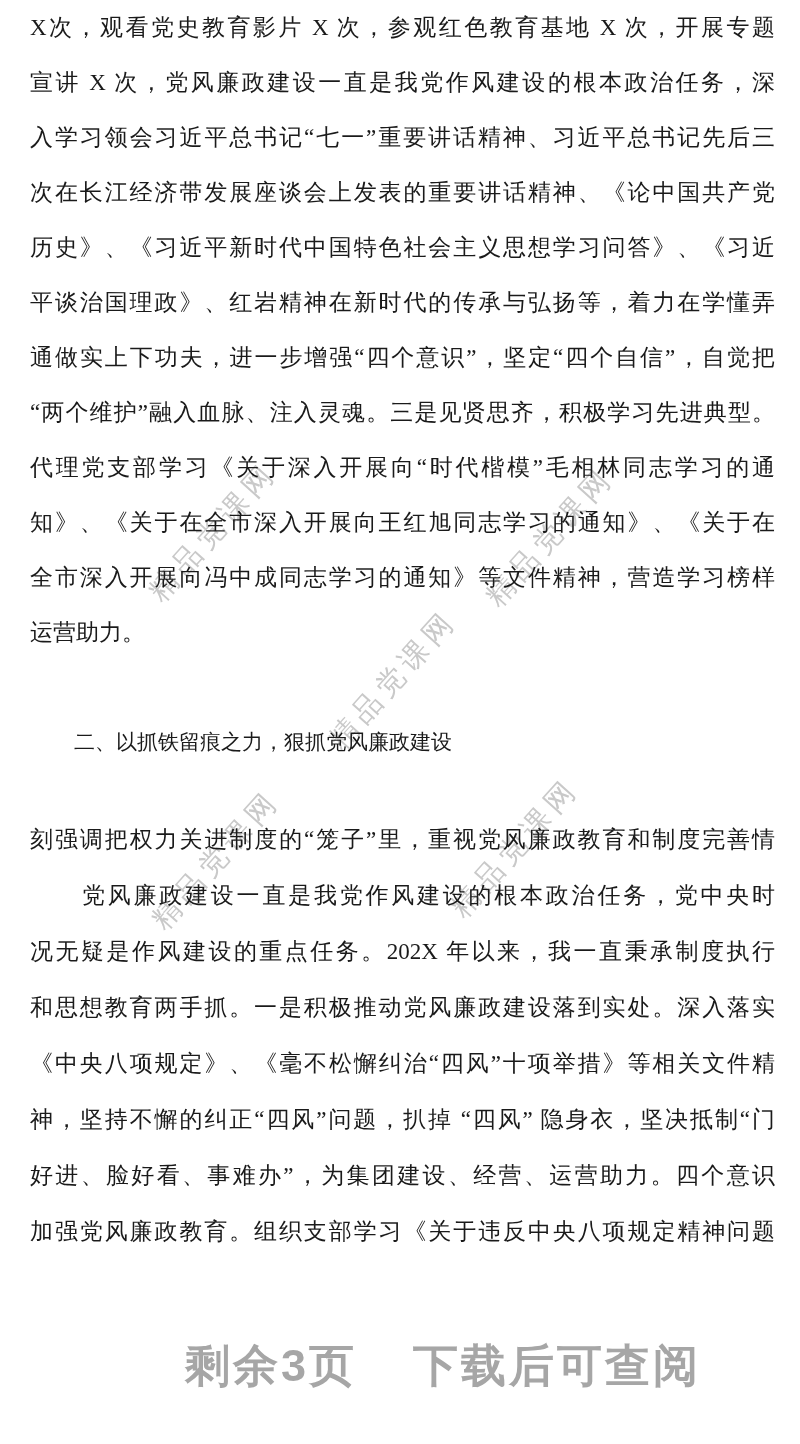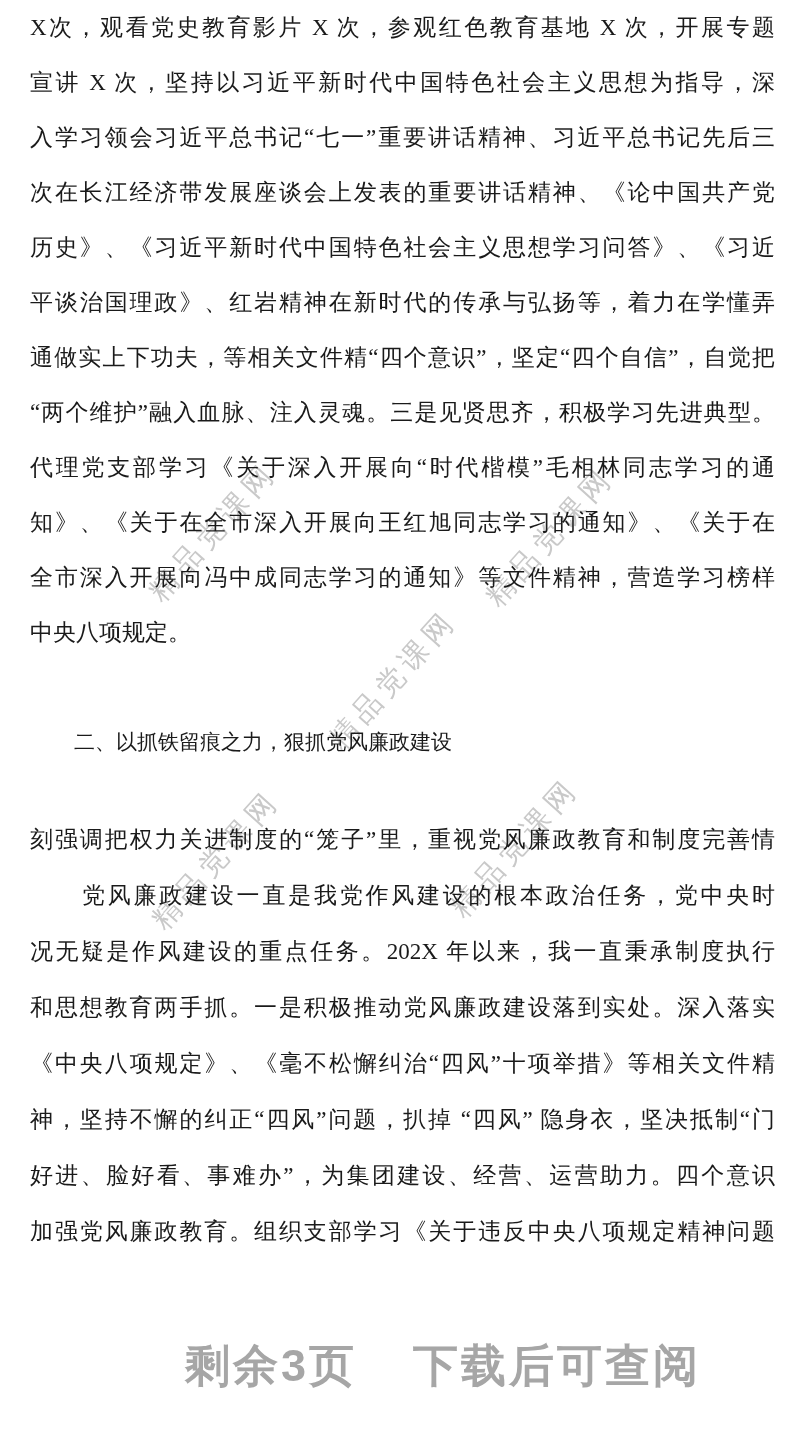--- a/index.html
+++ b/index.html
@@ -81,31 +81,31 @@
     <span class="wm" style="left:550px; top:537px;">精品党课网</span>
     <span class="wm" style="left:393px; top:680px;">精品党课网</span>
     <span class="wm" style="left:216px; top:860px;">精品党课网</span>
     <span class="wm" style="left:515px; top:848px;">精品党课网</span>
   </div>
 
   <div class="doc">
 
     <div class="p1">
       <div class="ln">X次，观看党史教育影片 X 次，参观红色教育基地 X 次，开展专题</div>
-      <div class="ln">宣讲 X 次，坚持以习近平新时代中国特色社会主义思想为指导，深</div>
+      <div class="ln">宣讲 X 次，党风廉政建设一直是我党作风建设的根本政治任务，深</div>
       <div class="ln">入学习领会习近平总书记“七一”重要讲话精神、习近平总书记先后三</div>
       <div class="ln">次在长江经济带发展座谈会上发表的重要讲话精神、《论中国共产党</div>
       <div class="ln">历史》、《习近平新时代中国特色社会主义思想学习问答》、《习近</div>
       <div class="ln">平谈治国理政》、红岩精神在新时代的传承与弘扬等，着力在学懂弄</div>
-      <div class="ln">通做实上下功夫，等相关文件精“四个意识”，坚定“四个自信”，自觉把</div>
+      <div class="ln">通做实上下功夫，进一步增强“四个意识”，坚定“四个自信”，自觉把</div>
       <div class="ln">“两个维护”融入血脉、注入灵魂。三是见贤思齐，积极学习先进典型。</div>
       <div class="ln">代理党支部学习《关于深入开展向“时代楷模”毛相林同志学习的通</div>
       <div class="ln">知》、《关于在全市深入开展向王红旭同志学习的通知》、《关于在</div>
       <div class="ln">全市深入开展向冯中成同志学习的通知》等文件精神，营造学习榜样</div>
-      <div class="ln ln-left">中央八项规定。</div>
+      <div class="ln ln-left">运营助力。</div>
     </div>
 
     <div class="heading">二、以抓铁留痕之力，狠抓党风廉政建设</div>
 
     <div class="p2">
       <div class="ln">刻强调把权力关进制度的“笼子”里，重视党风廉政教育和制度完善情</div>
       <div class="ln ln-indent">党风廉政建设一直是我党作风建设的根本政治任务，党中央时</div>
       <div class="ln">况无疑是作风建设的重点任务。202X 年以来，我一直秉承制度执行</div>
       <div class="ln">和思想教育两手抓。一是积极推动党风廉政建设落到实处。深入落实</div>
       <div class="ln">《中央八项规定》、《毫不松懈纠治“四风”十项举措》等相关文件精</div>

